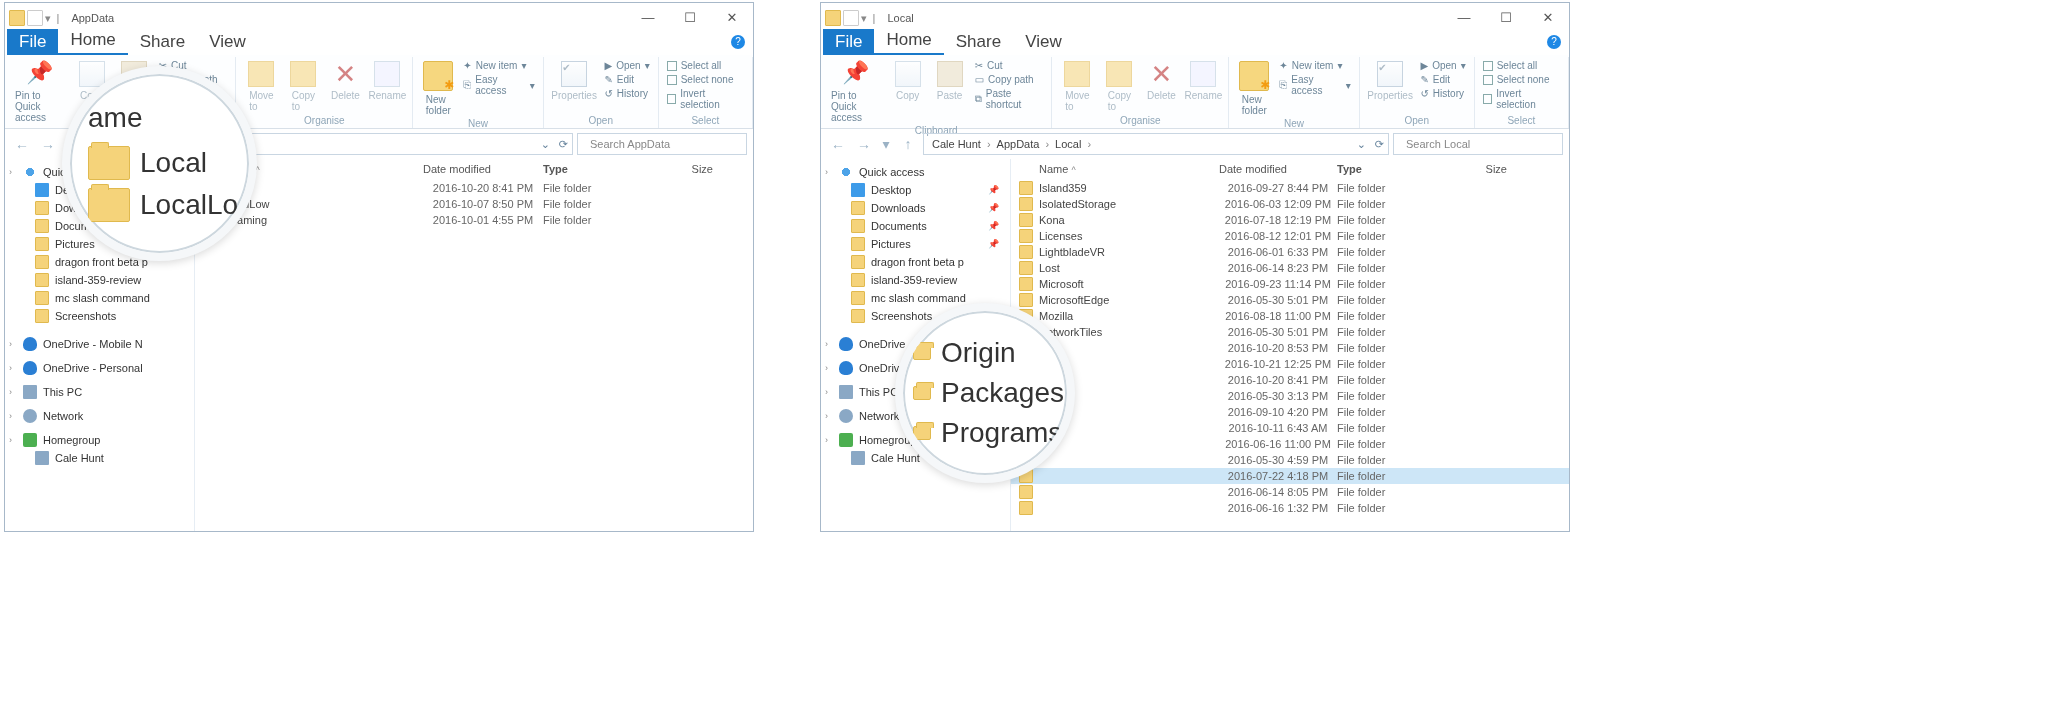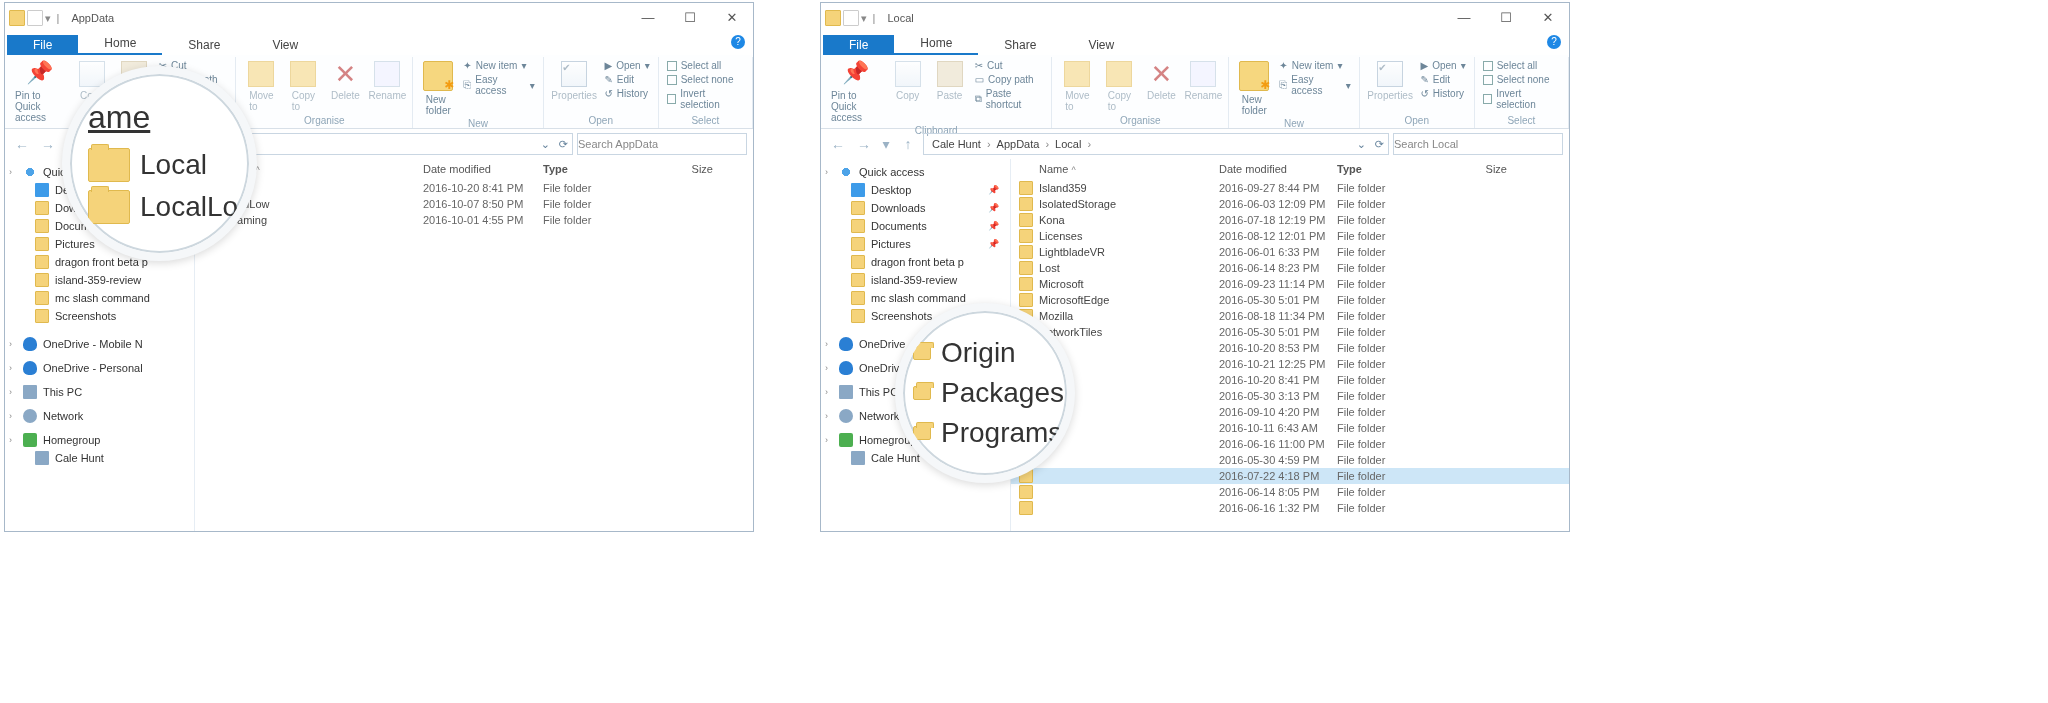--- a/index.html
+++ b/index.html
@@ -7,21 +7,21 @@
   .window { position: absolute; background: #fff; border: 1px solid #a7b8c9; display: flex; flex-direction: column; }
   .titlebar { height: 30px; background: #fff; display: flex; align-items: center; padding: 0 4px; position: relative; }
   .titlebar .qat { display: flex; align-items: center; gap: 2px; }
   .qat-icon { width: 16px; height: 16px; background: #f5d37a; border: 1px solid #e0b94e; border-radius: 1px; }
   .qat-sep { color: #888; margin: 0 4px; }
   .title-text { color: #555; margin-left: 6px; }
   .winbtns { position: absolute; right: 0; top: 0; display: flex; }
   .winbtn { width: 42px; height: 28px; display: flex; align-items: center; justify-content: center; color: #555; font-size: 13px; cursor: pointer; }
   
   .tabs { height: 22px; display: flex; align-items: flex-end; padding-left: 2px; position: relative; }
-  .tab { padding: 3px 26px; font-size: 12px; color: #444; cursor: pointer; }
+  .tab { padding: 3px 12px; font-size: 17px; color: #444; cursor: pointer; }
   .tab.file { background: #1979ca; color: #fff; }
   .tab.active { border-bottom: 2px solid #1979ca; }
   .help-icon { position: absolute; right: 8px; top: 2px; width: 14px; height: 14px; border-radius: 50%; background: #1e88e5; color: #fff; font-size: 10px; text-align: center; line-height: 14px; }
   
   .ribbon { height: 74px; background: #fdfeff; border-bottom: 1px solid #d8e0e8; display: flex; padding-top: 2px; }
   .rgroup { border-right: 1px solid #e4ebf2; padding: 2px 6px 0 6px; display: flex; flex-direction: column; position: relative; min-width: 0; }
   .rgroup-body { flex: 1; display: flex; align-items: flex-start; gap: 4px; }
   .rgroup-label { text-align: center; font-size: 10px; color: #8fa6b8; padding-bottom: 2px; }
   .rbtn { display: flex; flex-direction: column; align-items: center; color: #6d8699; font-size: 10px; line-height: 1.1; padding: 2px 4px; cursor: pointer; min-width: 38px; }
   .rbtn.disabled { opacity: .55; }
@@ -34,21 +34,21 @@
   .rstack div { display:flex; align-items:center; gap:4px; padding:1px 2px; cursor:pointer;}
   .chk { width:10px;height:10px;border:1px solid #8aa;display:inline-block;}
   
   .addrbar { height: 30px; display: flex; align-items: center; padding: 3px 6px; gap: 4px; }
   .navbtn { width: 22px; height: 22px; border-radius: 3px; color: #9bb2c5; display:flex;align-items:center;justify-content:center;font-size:14px;cursor:pointer;}
   .breadcrumb { flex: 1; height: 22px; border: 1px solid #c9d6e2; display: flex; align-items: center; padding: 0 4px; font-size: 11px; color: #444; gap:2px; position:relative; }
   .bc-seg { padding: 0 4px; cursor:pointer;}
   .bc-sep { color:#888; }
   .bc-refresh { position:absolute; right:4px; color:#62809a;}
   .bc-dd { position:absolute; right:22px; color:#62809a;}
-  .search { width: 170px; height: 22px; border: 1px solid #c9d6e2; padding: 0 0; font-size: 11px; color: #888; display:flex;align-items:center; }
+  .search { width: 170px; height: 22px; border: 1px solid #c9d6e2; padding: 0 12px; font-size: 11px; color: #888; display:flex;align-items:center; }
   
   .body { flex: 1; display: flex; min-height: 0; }
   .nav { width: 190px; border-right: 1px solid #e6edf4; overflow: hidden; padding: 4px 0; font-size: 11px; color: #333; }
   .nav-item { display:flex;align-items:center;gap:6px;padding:2px 4px 2px 18px;cursor:pointer;white-space:nowrap;overflow:hidden;}
   .nav-item.l2 { padding-left: 30px; }
   .nav-item .ni-icon { width:14px;height:14px;flex-shrink:0;display:inline-block;}
   .ni-star { background: radial-gradient(circle,#4da3e8 40%,transparent 41%); }
   .ni-folder { background:#f5d37a;border:1px solid #e0b94e;border-radius:1px;}
   .ni-desktop {background:#3d9be9;border-radius:1px;}
   .ni-pc{background:#8aa8c5;border-radius:1px;}
@@ -65,31 +65,31 @@
   .col { padding-right:10px;}
   .col.name{width:200px;}
   .col.date{width:120px;}
   .col.type{width:100px;font-weight:bold;}
   .col.size{width:80px;text-align:right;}
   .file-row { display:flex;align-items:center;padding:1px 0 1px 8px;font-size:11px;color:#444;cursor:pointer;}
   .file-row.sel { background:#cde6f7;}
   .file-row .fi{width:14px;height:14px;margin-right:6px;background:#f5d37a;border:1px solid #e0b94e;border-radius:1px;flex-shrink:0;}
   .file-row .fi.xml{background:#fff;border:1px solid #bbb;}
   .file-row .cname{width:200px;white-space:nowrap;overflow:hidden;}
-  .file-row .cdate{width:120px;color:#666;}
+  .file-row .cdate{width:120px;color:#666;text-align:center;}
   .file-row .ctype{width:100px;color:#666;}
   .file-row .csize{width:80px;text-align:right;color:#666;}
   
   .status { height:22px;border-top:1px solid #e6edf4;display:flex;align-items:center;padding:0 8px;font-size:11px;color:#555; }
   .status .sp{flex:1;}
   .status .view{width:18px;height:14px;border:1px solid #8bb3d9;margin-left:3px;}
   .status .view.active{background:#cde6f7;}
   
   .magnifier { position:absolute; border-radius:50%; background:#fff; border:8px solid #f5f7f9; box-shadow: inset 0 0 0 2px #cdd7de, 0 2px 8px rgba(0,0,0,.15); overflow:hidden; display:flex;flex-direction:column;justify-content:center;padding-left:18px; }
-  .magnifier .mag-head{font-size:32px;font-weight:400;margin-bottom:8px;overflow:hidden;white-space:nowrap;text-decoration:underline;}
+  .magnifier .mag-head{font-size:28px;font-weight:400;margin-bottom:8px;overflow:hidden;white-space:nowrap;}
   .magnifier .mag-item{display:flex;align-items:center;gap:10px;margin:4px 0;}
   .magnifier .mag-folder{width:42px;height:34px;background:#f5d37a;border:1px solid #e0b94e;border-radius:2px;flex-shrink:0;position:relative;}
   .magnifier .mag-folder::before{content:"";position:absolute;top:-5px;left:2px;width:16px;height:5px;background:#f5d37a;border:1px solid #e0b94e;border-bottom:none;border-radius:2px 2px 0 0;}
   .magnifier .mag-label{font-size:28px;}
   
   .mag2 .mag-label{font-size:28px;}
   
   
   .win2 .col.name{width:180px;}
   .win2 .file-row .cname{width:180px;}
@@ -644,21 +644,21 @@
           <div class="file-row ">
       <span class="fi "></span>
       <span class="cname">MicrosoftEdge</span>
       <span class="cdate">2016-05-30 5:01 PM</span>
       <span class="ctype">File folder</span>
       <span class="csize"></span>
     </div>
           <div class="file-row ">
       <span class="fi "></span>
       <span class="cname">Mozilla</span>
-      <span class="cdate">2016-08-18 11:34 PM</span>
+      <span class="cdate">2016-08-18 11:00 PM</span>
       <span class="ctype">File folder</span>
       <span class="csize"></span>
     </div>
           <div class="file-row ">
       <span class="fi "></span>
       <span class="cname">NetworkTiles</span>
       <span class="cdate">2016-05-30 5:01 PM</span>
       <span class="ctype">File folder</span>
       <span class="csize"></span>
     </div>

